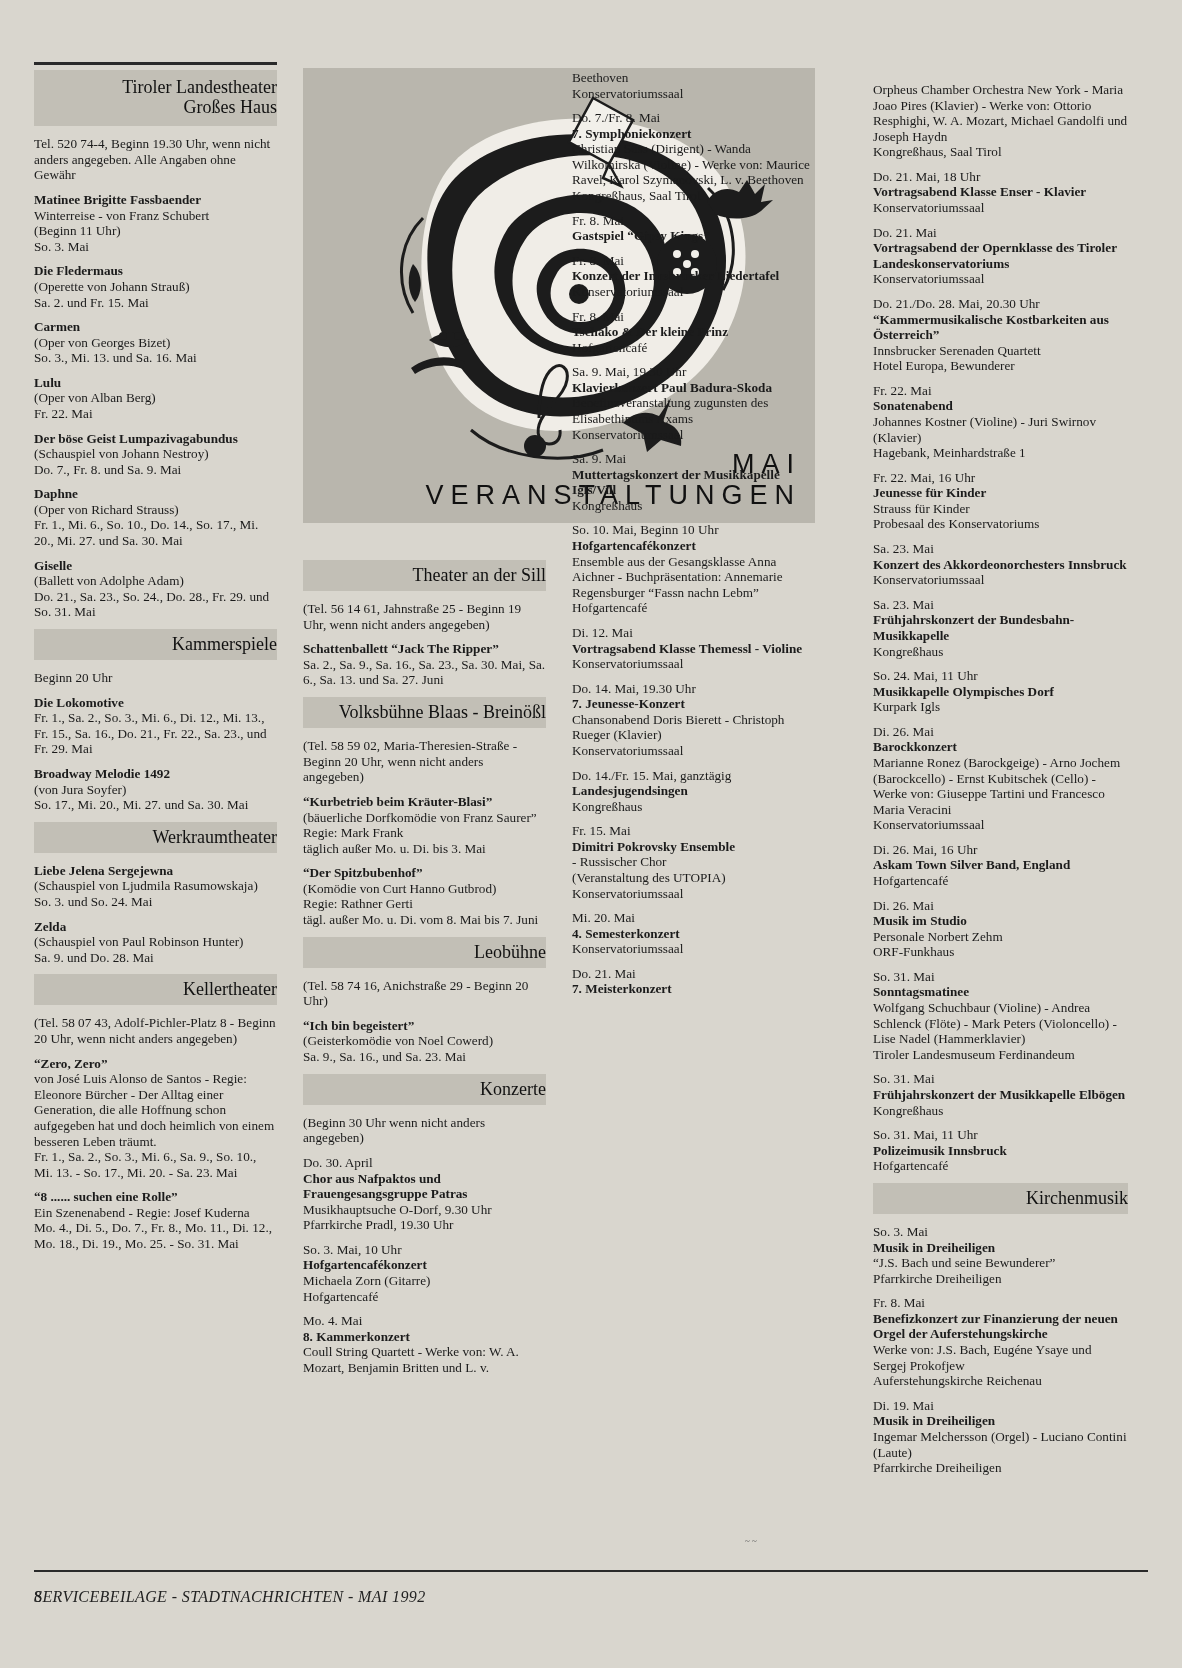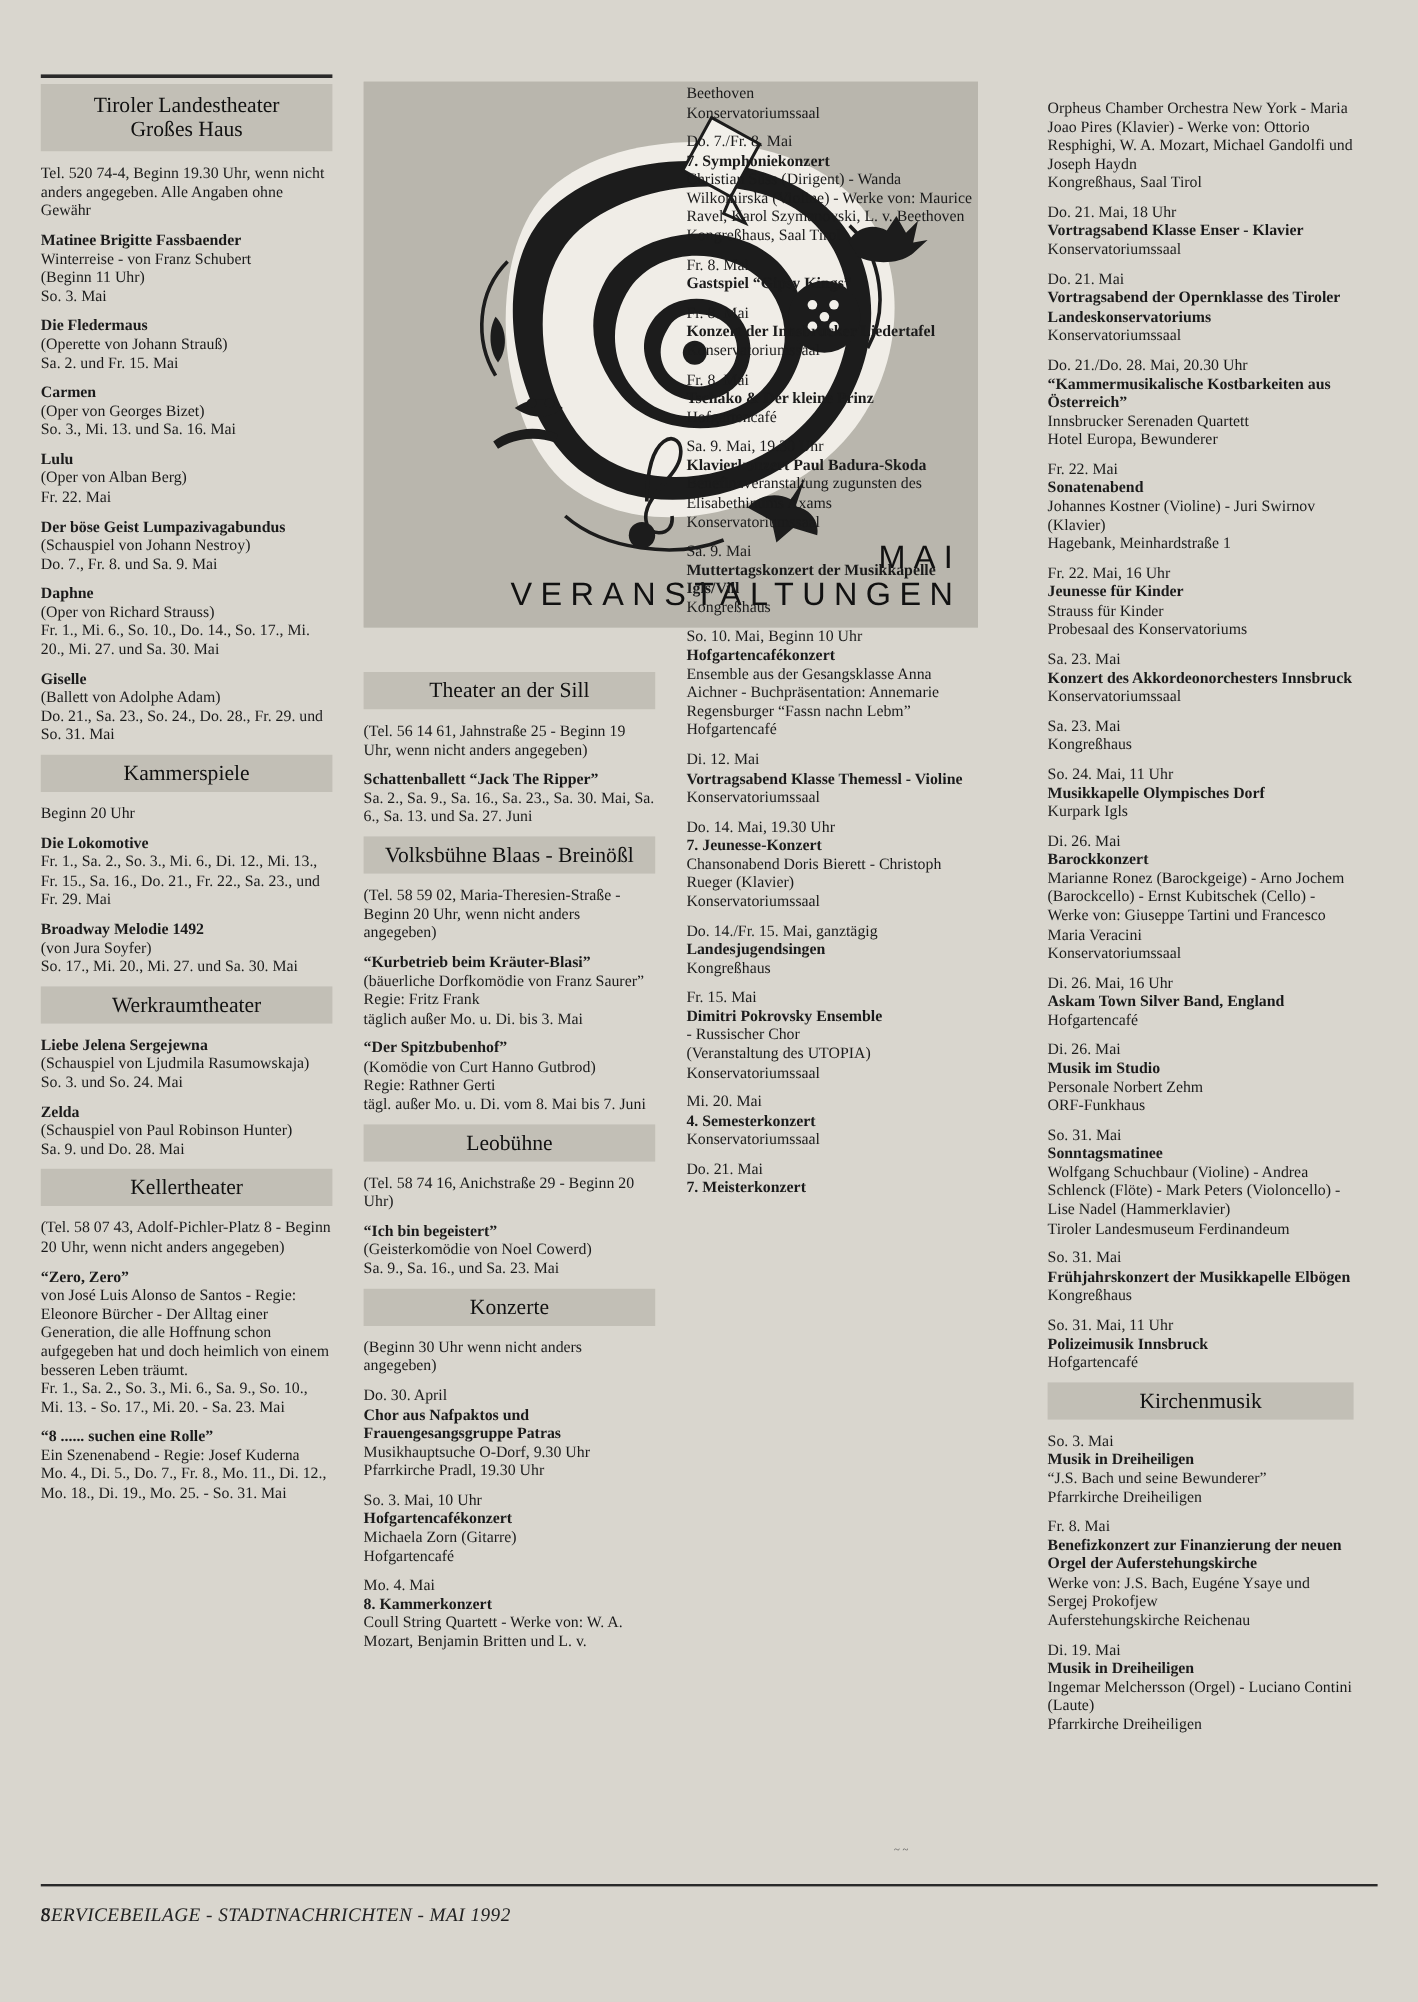--- a/index.html
+++ b/index.html
@@ -35,21 +35,21 @@
     line-height: 1.18;
     text-align: left;
   }
   .col1 { left: 34px; top: 70px; width: 243px; }
   .col2 { left: 303px; top: 560px; width: 243px; }
   .col3 { left: 572px; top: 70px; width: 247px; }
   .col4 { left: 845px; top: 82px; width: 255px; margin-left: 28px; }
 
   .sec-head {
     background: #c2bfb6;
-    text-align: center;
+    text-align: right;
     font-size: 18px;
     padding: 5px 0 6px 0;
     margin: 0 0 10px 0;
     line-height: 1.12;
     color: #111;
   }
   .sec-head.tall { padding: 7px 0 9px 0; }
 
   .blk { margin-bottom: 9px; }
   .b { font-weight: bold; }
@@ -262,21 +262,21 @@
     <div class="blk">
       <p class="b">Schattenballett “Jack The Ripper”</p>
       <p>Sa. 2., Sa. 9., Sa. 16., Sa. 23., Sa. 30. Mai, Sa. 6., Sa. 13. und Sa. 27. Juni</p>
     </div>
 
     <div class="sec-head">Volksbühne Blaas - Breinößl</div>
     <p class="blk">(Tel. 58 59 02, Maria-Theresien-Straße - Beginn 20 Uhr, wenn nicht anders angegeben)</p>
     <div class="blk">
       <p class="b">“Kurbetrieb beim Kräuter-Blasi”</p>
       <p>(bäuerliche Dorfkomödie von Franz Saurer”</p>
-      <p>Regie: Fritz Frank</p>
+      <p>Regie: Mark Frank</p>
       <p>täglich außer Mo. u. Di. bis 3. Mai</p>
     </div>
     <div class="blk">
       <p class="b">“Der Spitzbubenhof”</p>
       <p>(Komödie von Curt Hanno Gutbrod)</p>
       <p>Regie: Rathner Gerti</p>
       <p>tägl. außer Mo. u. Di. vom 8. Mai bis 7. Juni</p>
     </div>
 
     <div class="sec-head">Leobühne</div>
@@ -417,20 +417,21 @@
       <p>Strauss für Kinder</p>
       <p>Probesaal des Konservatoriums</p>
     </div>
     <div class="blk">
       <p>Sa. 23. Mai</p>
       <p class="b">Konzert des Akkordeonorchesters Innsbruck</p>
       <p>Konservatoriumssaal</p>
     </div>
     <div class="blk">
       <p>Sa. 23. Mai</p>
+      <p class="b">Frühjahrskonzert der Bundesbahn-Musikkapelle</p>
       <p>Kongreßhaus</p>
     </div>
     <div class="blk">
       <p>So. 24. Mai, 11 Uhr</p>
       <p class="b">Musikkapelle Olympisches Dorf</p>
       <p>Kurpark Igls</p>
     </div>
     <div class="blk">
       <p>Di. 26. Mai</p>
       <p class="b">Barockkonzert</p>

